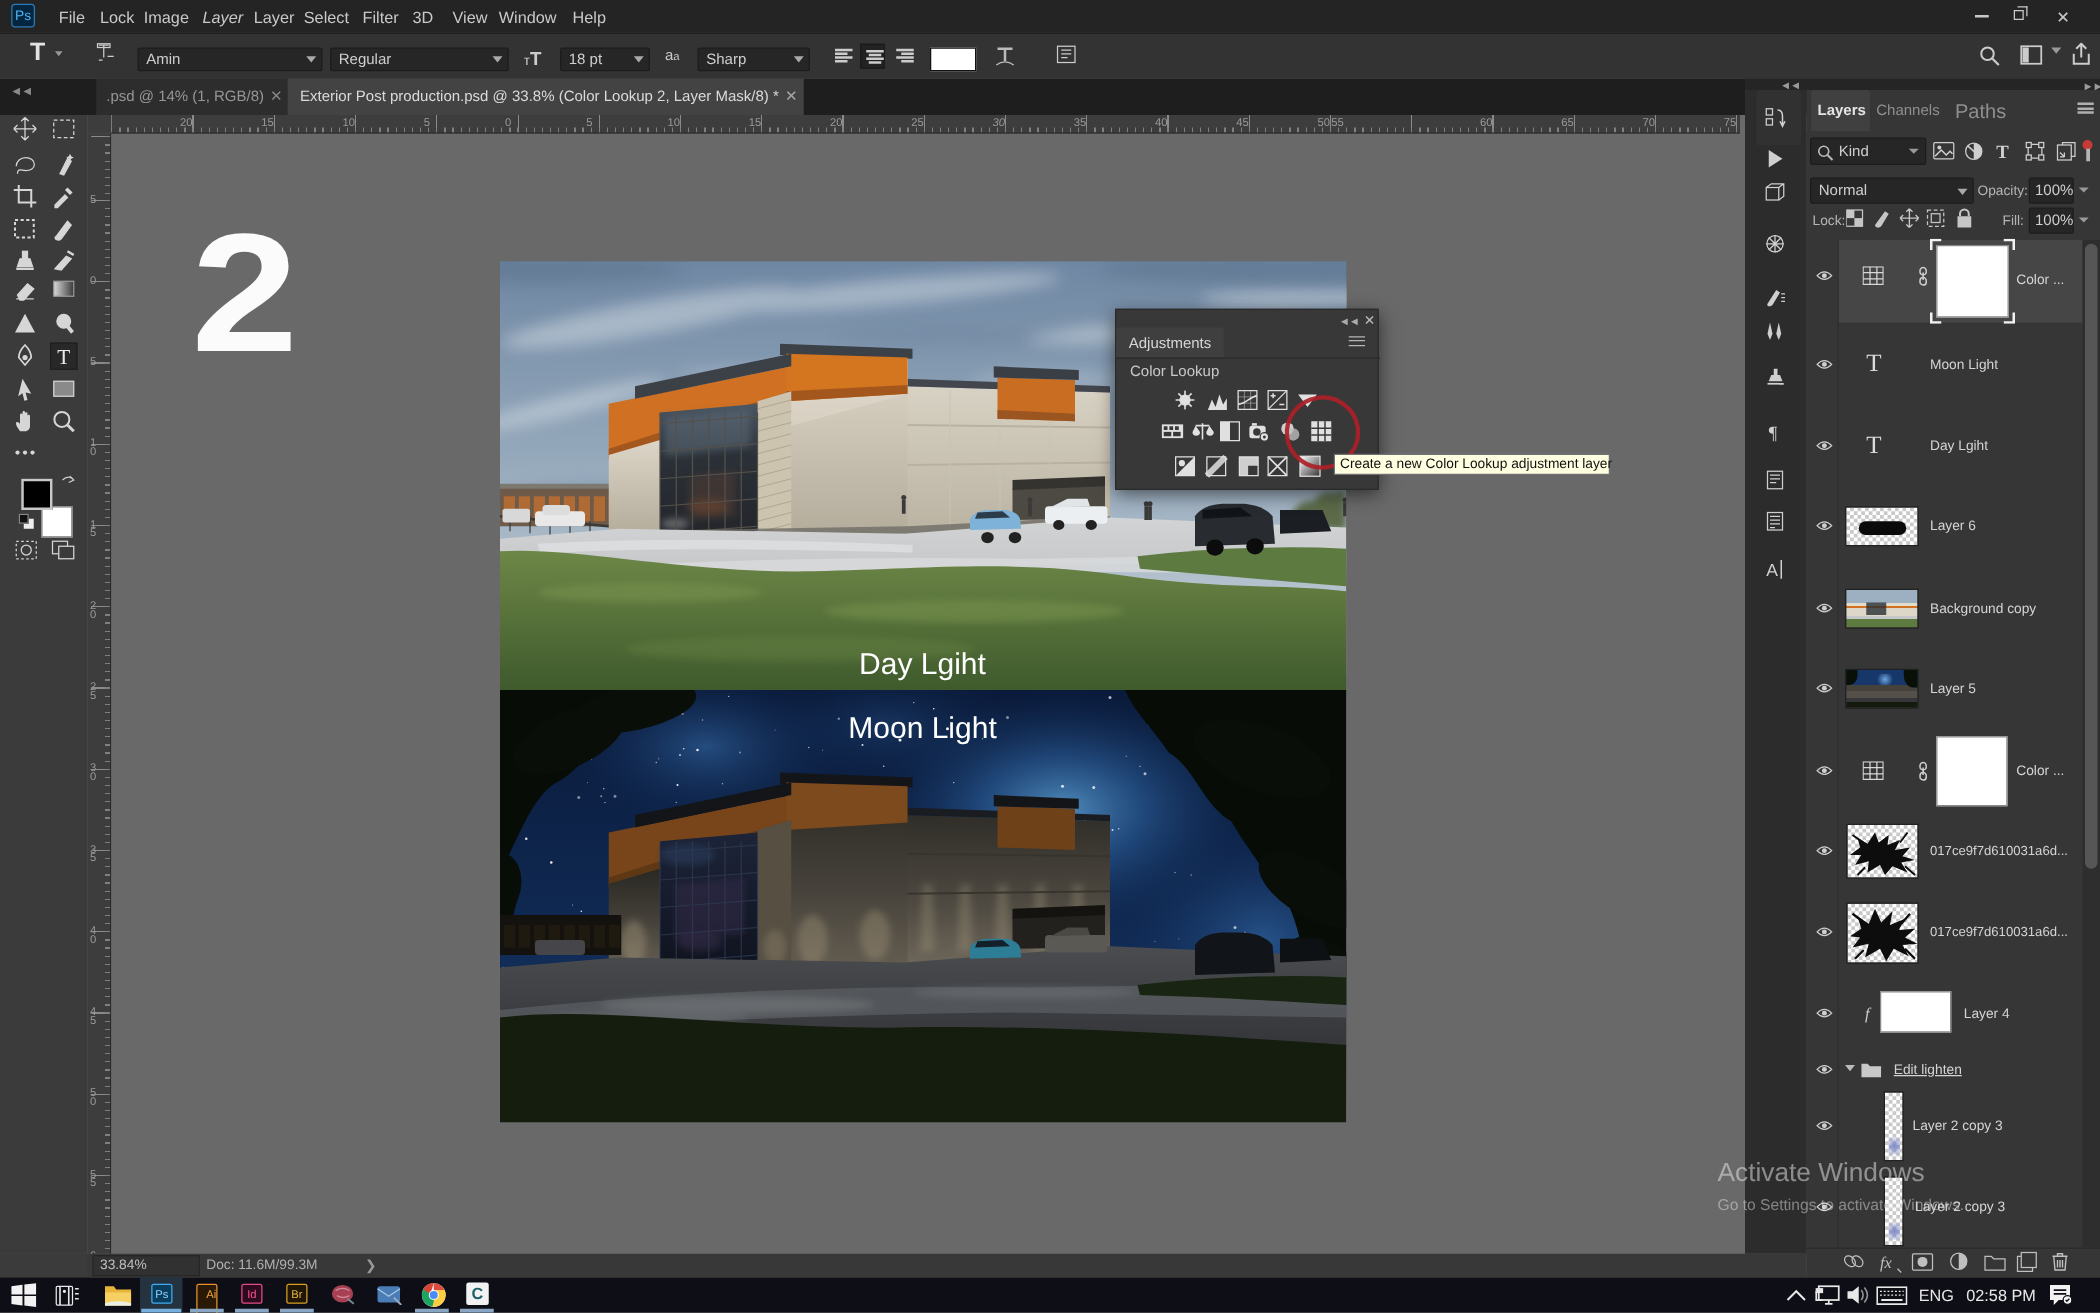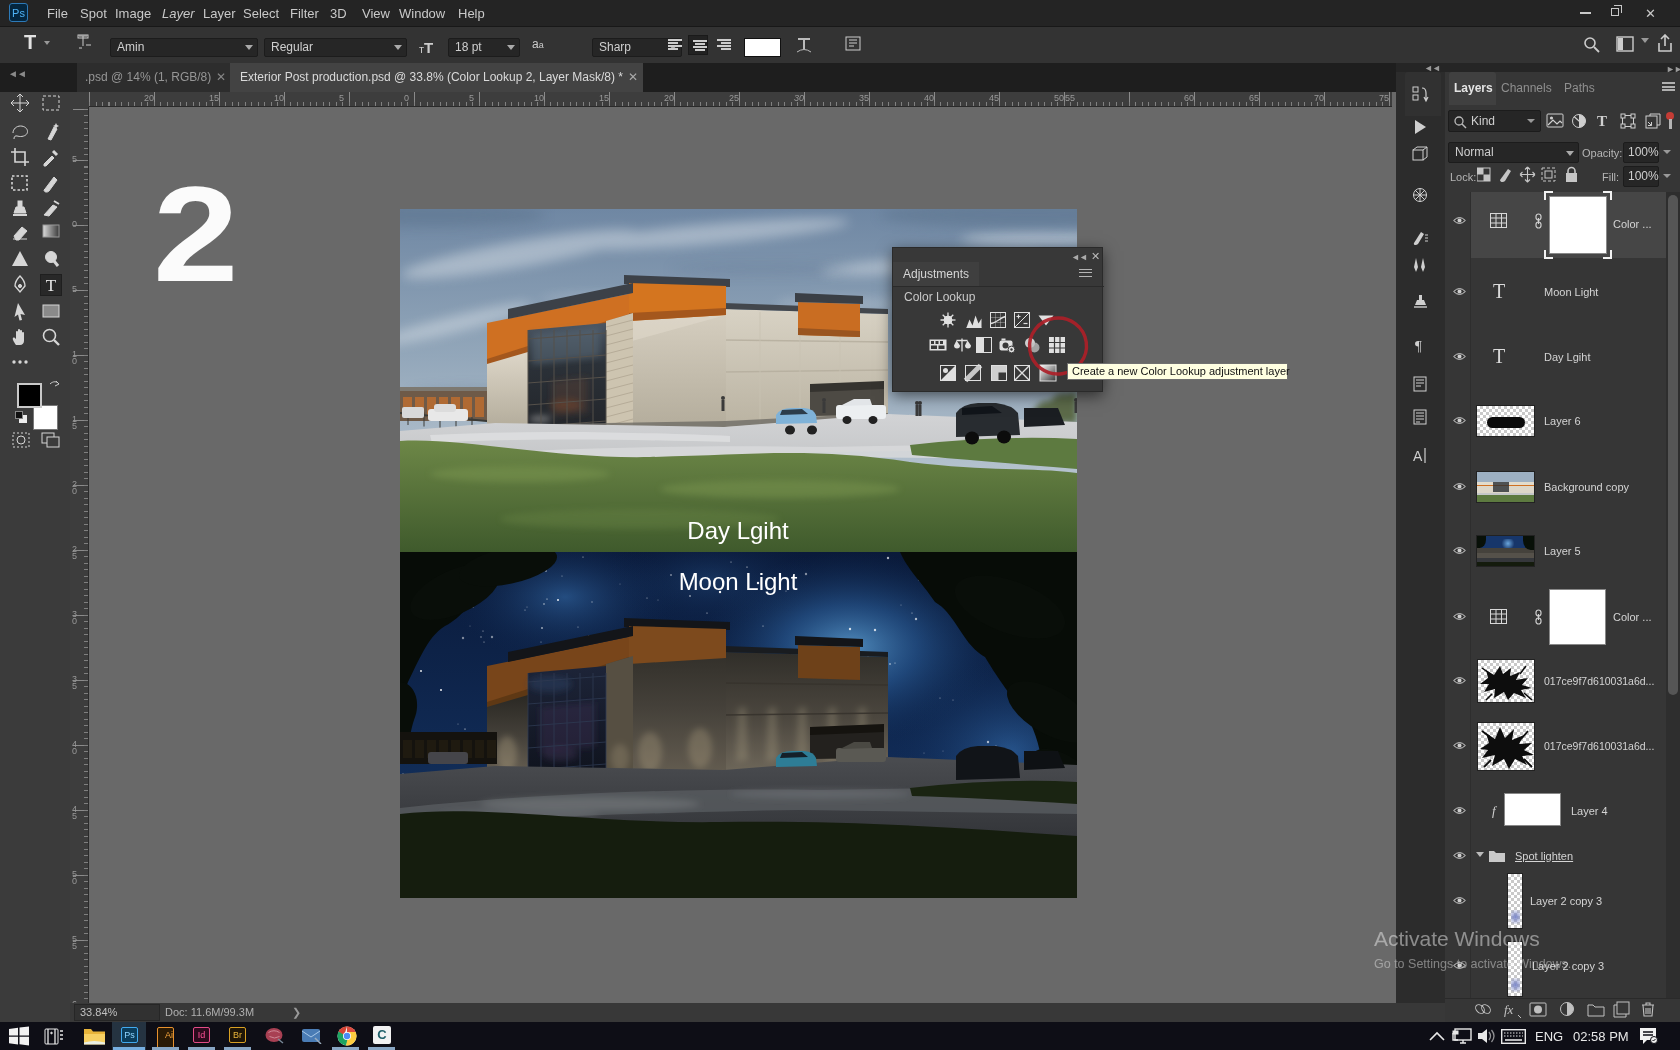--- a/index.html
+++ b/index.html
@@ -29,21 +29,21 @@
 .thumb{position:absolute;border:1px solid #222;}
 #adjpanel{position:absolute;left:892px;top:247px;width:211px;height:145px;background:#383838;box-shadow:0 4px 14px rgba(0,0,0,0.55);border:1px solid #2a2a2a;}
 #watermark{position:absolute;left:1374px;top:927px;color:rgba(235,235,235,0.5);z-index:60;pointer-events:none;}
 .wlabel{color:#cfcfcf;font-size:11px;position:absolute;}
 svg{display:block;}
 </style>
 </head><body>
 <div id="menubar">
 <div class="abs" style="left:9px;top:3px;width:19px;height:19px;background:#04263f;border:1px solid #2d7ab8;border-radius:3px;color:#4fb3f6;font-size:11px;text-align:center;line-height:18px;">Ps</div>
 <div class="mi" style="left:47px;">File</div>
-<div class="mi" style="left:80px;">Spot</div>
+<div class="mi" style="left:80px;">Lock</div>
 <div class="mi" style="left:115px;">Image</div>
 <div class="mi" style="left:162px;font-style:italic;">Layer</div>
 <div class="mi" style="left:203px;">Layer</div>
 <div class="mi" style="left:243px;">Select</div>
 <div class="mi" style="left:290px;">Filter</div>
 <div class="mi" style="left:330px;">3D</div>
 <div class="mi" style="left:362px;">View</div>
 <div class="mi" style="left:399px;">Window</div>
 <div class="mi" style="left:458px;">Help</div>
 <div class="abs" style="left:1580px;top:12px;width:11px;height:2px;background:#c9c9c9;"></div>
@@ -56,21 +56,21 @@
 <div class="abs" style="left:44px;top:14px;width:0;height:0;border-left:3px solid transparent;border-right:3px solid transparent;border-top:4px solid #999;"></div>
 <svg class="abs" style="left:76px;top:6px;" width="18" height="18">
       <path d="M3 3h8M7 3v10M3 15h3M10 12h5" stroke="#ccc" fill="none"></path>
       <rect x="2" y="2" width="10" height="3" fill="none" stroke="#ccc"></rect>
     </svg>
 <div class="combo" style="left:110px;top:11px;width:148px;height:19px;">Amin<div class="arr"></div></div>
 <div class="combo" style="left:264px;top:11px;width:143px;height:19px;">Regular<div class="arr"></div></div>
 <div class="abs" style="left:419px;top:12px;color:#ccc;font-size:11px;">ᴛ<span style="font-size:15px;font-weight:bold;">T</span></div>
 <div class="combo" style="left:448px;top:11px;width:72px;height:19px;">18 pt<div class="arr"></div></div>
 <div class="abs" style="left:532px;top:10px;color:#ccc;font-size:12px;">a<span style="font-size:9px;">a</span></div>
-<div class="combo" style="left:558px;top:11px;width:90px;height:19px;margin-left:34px;">Sharp<div class="arr"></div></div>
+<div class="combo" style="left:558px;top:11px;width:90px;height:19px;">Sharp<div class="arr"></div></div>
 <div class="abs" style="left:665px;top:8px;width:20px;height:20px;">
       <div style="position:absolute;left:3px;top:4px;width:14px;height:2px;background:#ccc;"></div>
       <div style="position:absolute;left:3px;top:7px;width:10px;height:2px;background:#ccc;"></div>
       <div style="position:absolute;left:3px;top:10px;width:14px;height:2px;background:#ccc;"></div>
       <div style="position:absolute;left:3px;top:13px;width:10px;height:2px;background:#ccc;"></div>
     </div>
 <div class="abs" style="left:688px;top:8px;width:20px;height:20px;background:#222;border:1px solid #1a1a1a;">
       <div style="position:absolute;left:4px;top:4px;width:14px;height:2px;background:#ccc;"></div>
       <div style="position:absolute;left:6px;top:7px;width:10px;height:2px;background:#ccc;"></div>
       <div style="position:absolute;left:4px;top:10px;width:14px;height:2px;background:#ccc;"></div>
@@ -862,21 +862,21 @@
         <path d="M12 0v15" stroke-width="1.2"></path>
       </g>
 </svg>
 </div>
 <div id="rpanel">
 <div class="abs" style="left:0;top:0;width:235px;height:9px;background:#252525;"></div>
 <div class="abs" style="left:221px;top:1px;color:#9a9a9a;font-size:9px;letter-spacing:-1px;">►►</div>
 <div class="abs" style="left:4px;top:9px;width:47px;height:33px;background:#404040;border-radius:3px 3px 0 0;"></div>
 <div class="abs" style="left:9px;top:18px;color:#e4e4e4;font-size:12px;font-weight:bold;">Layers</div>
 <div class="abs" style="left:56px;top:18px;color:#8f8f8f;font-size:12px;">Channels</div>
-<div class="abs" style="left:119px;top:18px;color:#8f8f8f;font-size:12px;">Paths</div>
+<div class="abs" style="left:119px;top:18px;color:#8f8f8f;font-size:16px;">Paths</div>
 <div class="abs" style="left:217px;top:19px;width:13px;height:9px;border-top:2px solid #b0b0b0;border-bottom:2px solid #b0b0b0;">
       <div style="margin-top:1.5px;height:2px;background:#b0b0b0;"></div>
     </div>
 <div class="abs" style="left:0;top:42px;width:235px;height:898px;background:#363636;"></div>
 <div class="abs" style="left:3px;top:47px;width:93px;height:22px;background:#262626;border:1px solid #1c1c1c;border-radius:2px;">
       <svg class="abs" style="left:4px;top:4px;" width="14" height="14">
         <circle cx="6" cy="6" r="4" fill="none" stroke="#bbb" stroke-width="1.3"></circle>
         <path d="M9 9l4 4" stroke="#bbb" stroke-width="1.5"></path>
       </svg>
       <div class="abs" style="left:22px;top:3px;color:#cfcfcf;font-size:12px;">Kind</div>
@@ -1073,21 +1073,21 @@
 <div class="abs" style="left:7px;top:788px;width:15px;height:10px;">
       <svg class="eye" width="15" height="10" viewBox="0 0 15 10">
         <path d="M1 5 Q7.5 -1.5 14 5 Q7.5 11.5 1 5 Z" fill="none" stroke="#cfcfcf" stroke-width="1.1"></path>
         <circle cx="7.5" cy="5" r="2.2" fill="#cfcfcf"></circle>
       </svg>
     </div>
 <div class="abs" style="left:31px;top:789px;width:0;height:0;border-left:4px solid transparent;border-right:4px solid transparent;border-top:5px solid #bbb;"></div>
 <svg class="abs" style="left:44px;top:786px;" width="16" height="13">
       <path d="M0 2 h5 l2 2 h9 v9 h-16 z" fill="#c9c9c9"></path>
     </svg>
-<div class="lrowtext" style="left:70px;top:787px;text-decoration:underline;">Spot lighten</div>
+<div class="lrowtext" style="left:70px;top:787px;text-decoration:underline;">Edit lighten</div>
 <div class="abs" style="left:7px;top:833px;width:15px;height:10px;">
       <svg class="eye" width="15" height="10" viewBox="0 0 15 10">
         <path d="M1 5 Q7.5 -1.5 14 5 Q7.5 11.5 1 5 Z" fill="none" stroke="#cfcfcf" stroke-width="1.1"></path>
         <circle cx="7.5" cy="5" r="2.2" fill="#cfcfcf"></circle>
       </svg>
     </div>
 <div class="thumb checker" style="left:62px;top:810px;width:16px;height:56px;background-size:6px 6px;">
       <div style="position:absolute;left:3px;bottom:4px;width:9px;height:14px;background:radial-gradient(circle,#7a86c8,transparent);"></div>
     </div>
 <div class="lrowtext" style="left:85px;top:832px;">Layer 2 copy 3</div>

